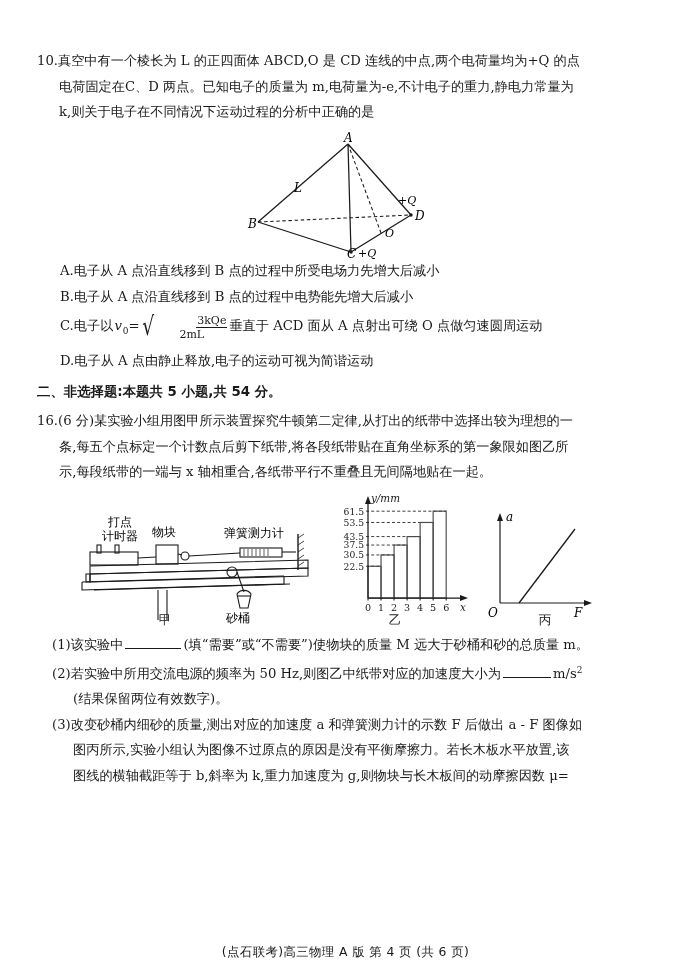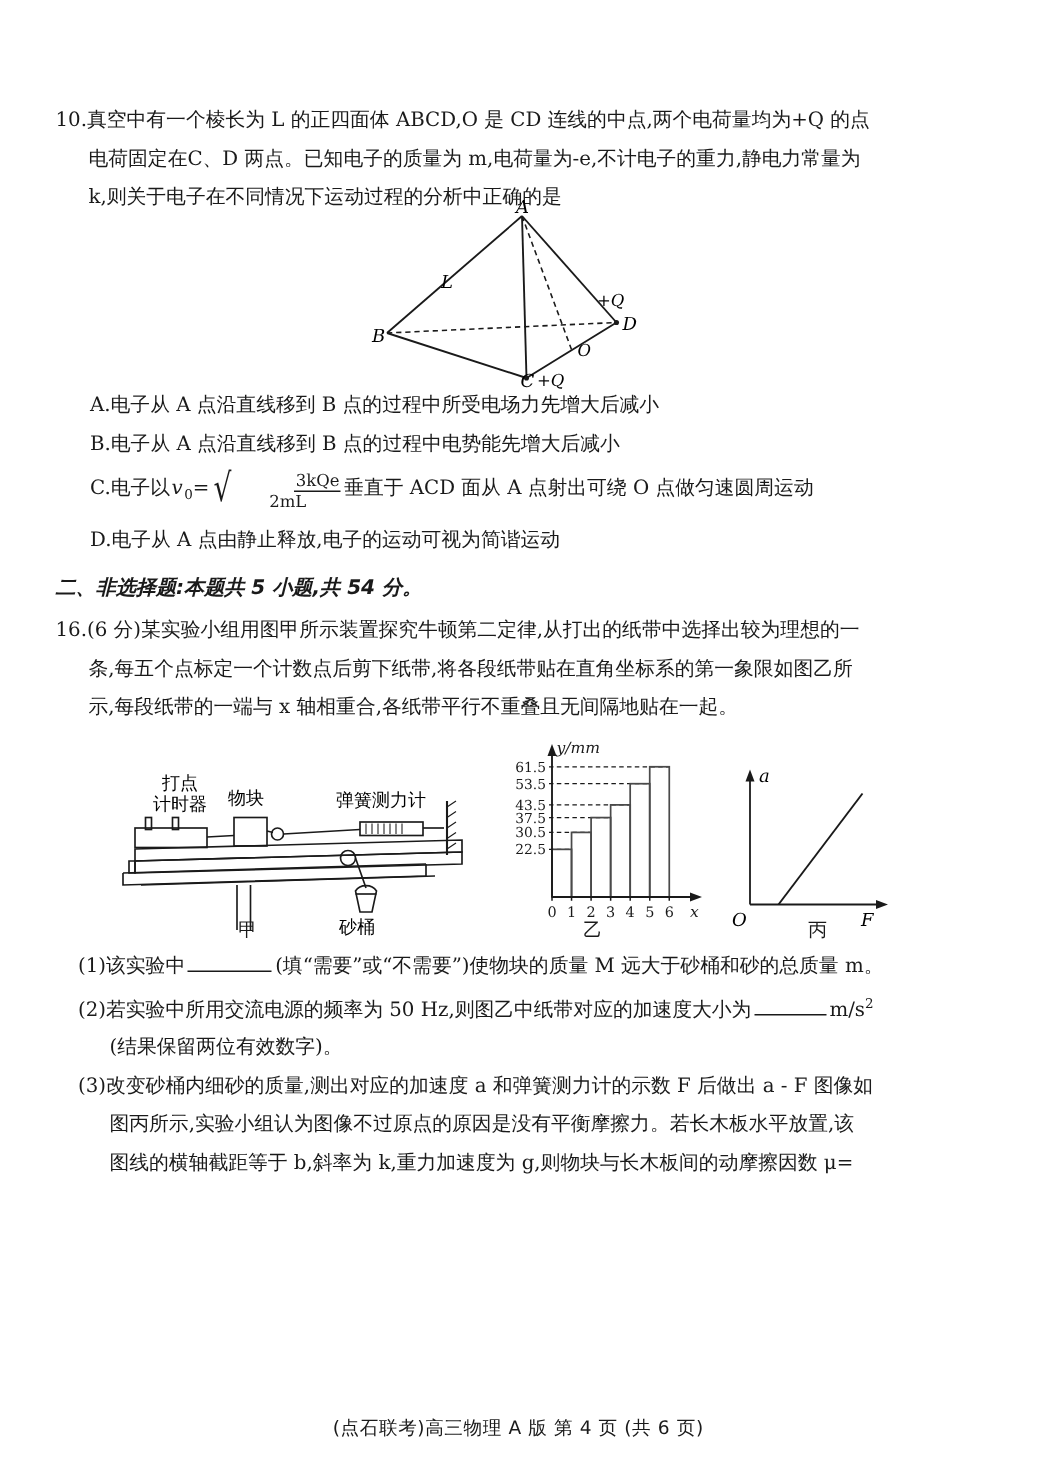--- a/index.html
+++ b/index.html
@@ -16,21 +16,21 @@
     overflow: hidden;
   }
   .page {
     position: absolute;
     left: 0; top: 0;
     width: 691px; height: 977px;
   }
   .q-block { position: absolute; }
 
   
-  #q10 { left: 37px; top: 68px; width: 620px; }
+  #q10 { left: 37px; top: 48px; width: 620px; }
   .q-line {
     font-size: 13.2px;
     line-height: 25.5px;
     white-space: nowrap;
   }
   .q-num { display: inline-block; }
   .indent { padding-left: 22px; }
   i.v { font-style: italic; font-family: "DejaVu Serif","Liberation Serif",serif; padding: 0 1px; }
 
   
@@ -77,21 +77,21 @@
   }
   .frac .den {
     display: block;
     font-size: 11px;
     line-height: 13px;
     padding: 0 1px;
   }
   .frac { border-top: none; }
 
   
-  #sec2 { left: 37px; top: 383px; font-style: italic; }
+  #sec2 { left: 37px; top: 383px; }
   .sec-head {
     font-size: 13.4px;
     font-weight: bold;
     font-family: "DejaVu Sans","Liberation Sans",sans-serif;
     white-space: nowrap;
   }
 
   
   #q11 { left: 37px; top: 408px; width: 625px; }
 

